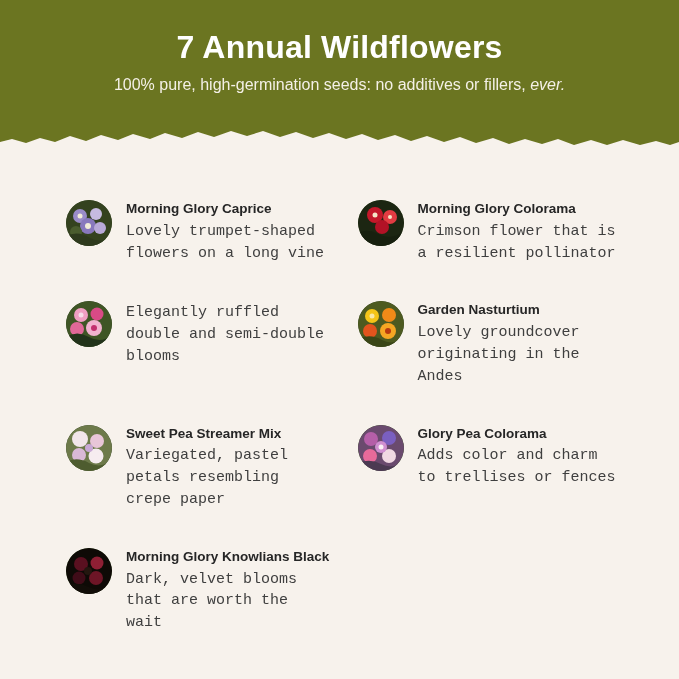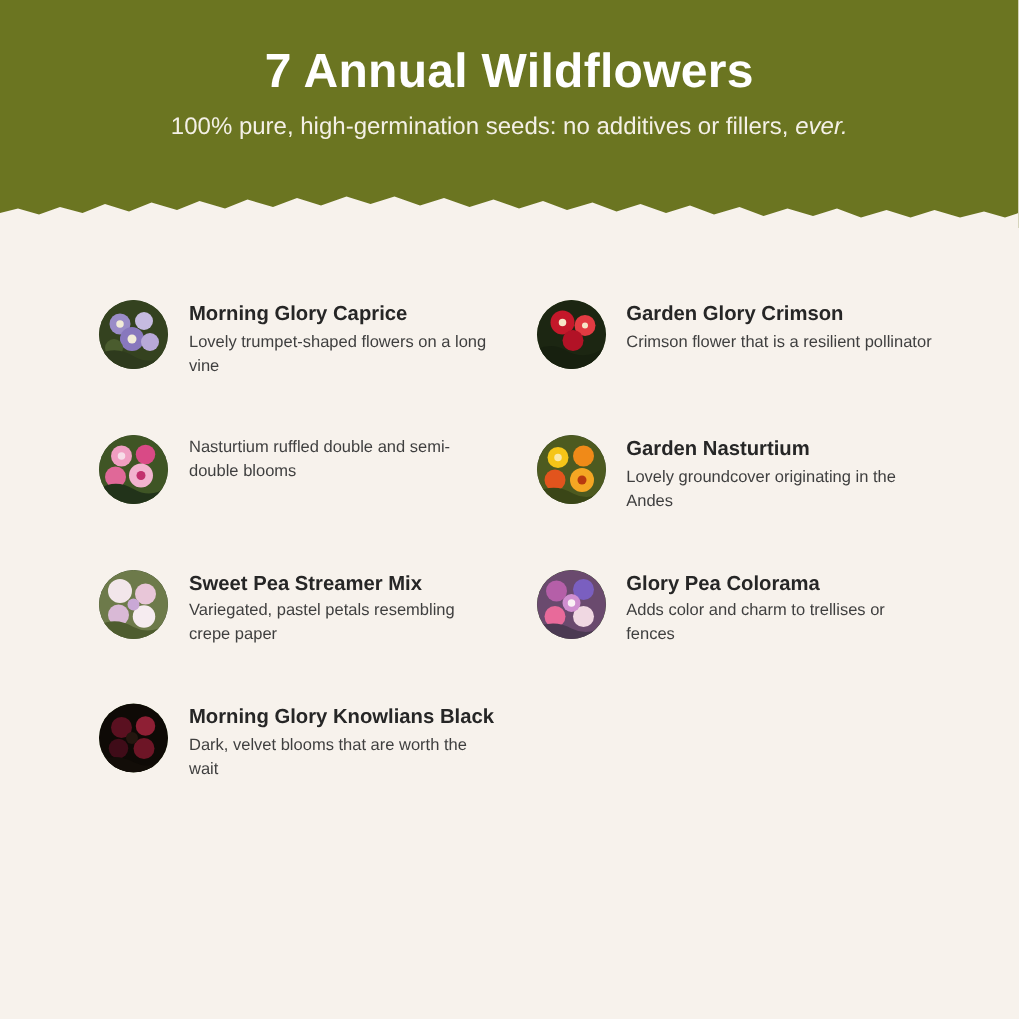--- a/index.html
+++ b/index.html
@@ -91,25 +91,26 @@
     padding-top: 1px;
   }
   .item-title {
     font-size: 13.5px;
     font-weight: bold;
     color: #262626;
     line-height: 1.25;
     margin: 0 0 3px 0;
   }
   .item-desc {
-    font-size: 11px;
+    font-size: 15px;
     color: #3f3f3f;
     line-height: 1.45;
     margin: 0;
     max-width: 205px;
+    font-family: Liberation Mono, monospace;
   }
 </style>
 </head>
 <body>
 
 <div class="header">
   <h1 class="header-title">7 Annual Wildflowers</h1>
   <p class="header-sub"><span>100% pure, high-germination seeds: no additives or fillers, </span><span class="em">ever.</span></p>
   <svg class="torn" viewBox="0 0 679 30" preserveAspectRatio="none">
     <path fill="#f7f2ec" d="M0,30 L0,19 L12,16 L26,20 L40,15 L55,19 L70,13 L86,18 L101,12 L118,17 L133,11 L150,16 L165,10 L182,15 L198,9 L214,14 L231,8 L247,13 L263,8 L280,14 L296,9 L313,15 L329,10 L346,16 L362,11 L378,17 L395,12 L411,18 L427,13 L444,19 L460,14 L476,20 L493,15 L509,21 L525,16 L542,21 L558,16 L574,22 L591,17 L607,22 L623,17 L640,22 L656,18 L670,22 L679,19 L679,30 Z"></path>
@@ -145,40 +146,40 @@
           <circle cx="23" cy="23" r="23" fill="#1c2612"></circle>
           <circle cx="17" cy="15" r="8" fill="#c4182a"></circle>
           <circle cx="32" cy="17" r="7" fill="#e23b42"></circle>
           <circle cx="24" cy="27" r="7" fill="#b21226"></circle>
           <circle cx="17" cy="15" r="2.5" fill="#f6e6c8"></circle>
           <circle cx="32" cy="17" r="2" fill="#f6e6c8"></circle>
           <path d="M0,33 q10,-5 20,1 q13,7 26,-3 L46,46 L0,46 Z" fill="#17200f"></path>
         </svg>
       </div>
       <div class="txt">
-        <p class="item-title">Garden Glory Crimson</p>
+        <p class="item-title">Morning Glory Colorama</p>
         <p class="item-desc">Crimson flower that is a resilient pollinator</p>
       </div>
     </div>
 
     <div class="item">
       <div class="thumb">
         <svg width="46" height="46" viewBox="0 0 46 46">
           <circle cx="23" cy="23" r="23" fill="#3f5525"></circle>
           <circle cx="15" cy="14" r="7" fill="#f09ec2"></circle>
           <circle cx="31" cy="13" r="6.5" fill="#d94a86"></circle>
           <circle cx="11" cy="28" r="7" fill="#e06898"></circle>
           <circle cx="28" cy="27" r="8" fill="#f2b3cf"></circle>
           <circle cx="28" cy="27" r="3" fill="#c2306e"></circle>
           <circle cx="15" cy="14" r="2.5" fill="#f7dce8"></circle>
           <path d="M0,36 q11,-7 23,0 q12,7 23,-2 L46,46 L0,46 Z" fill="#22331a"></path>
         </svg>
       </div>
       <div class="txt">
-        <p class="item-desc">Nasturtium ruffled double and semi-double blooms</p>
+        <p class="item-desc">Elegantly ruffled double and semi-double blooms</p>
       </div>
     </div>
 
     <div class="item">
       <div class="thumb">
         <svg width="46" height="46" viewBox="0 0 46 46">
           <circle cx="23" cy="23" r="23" fill="#4d5a20"></circle>
           <circle cx="14" cy="15" r="7" fill="#f5c518"></circle>
           <circle cx="31" cy="14" r="7" fill="#f08a18"></circle>
           <circle cx="12" cy="30" r="7" fill="#e2541d"></circle>

